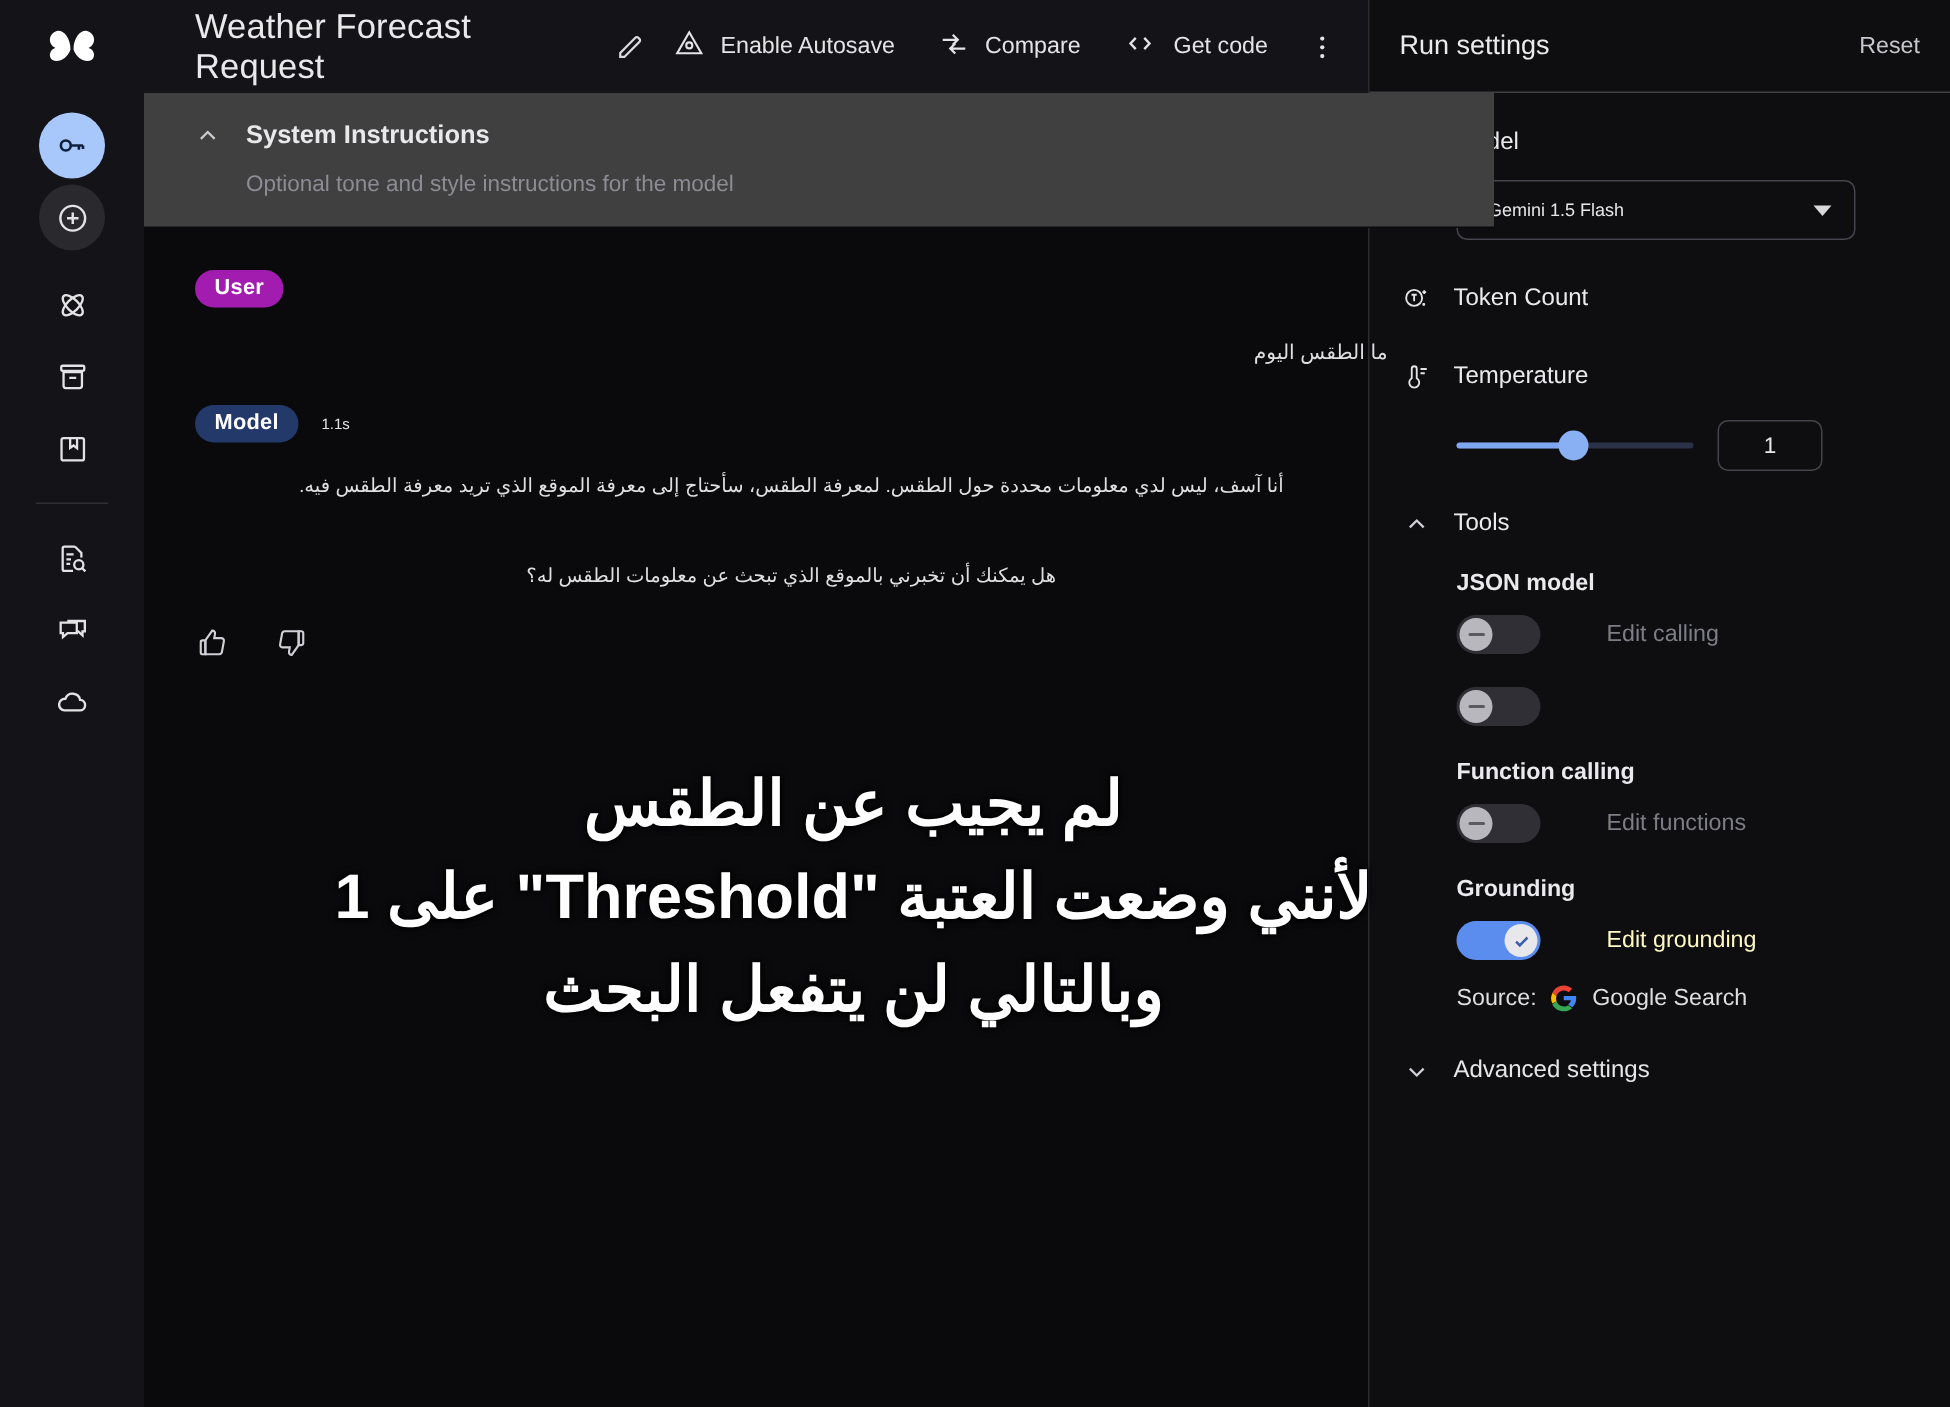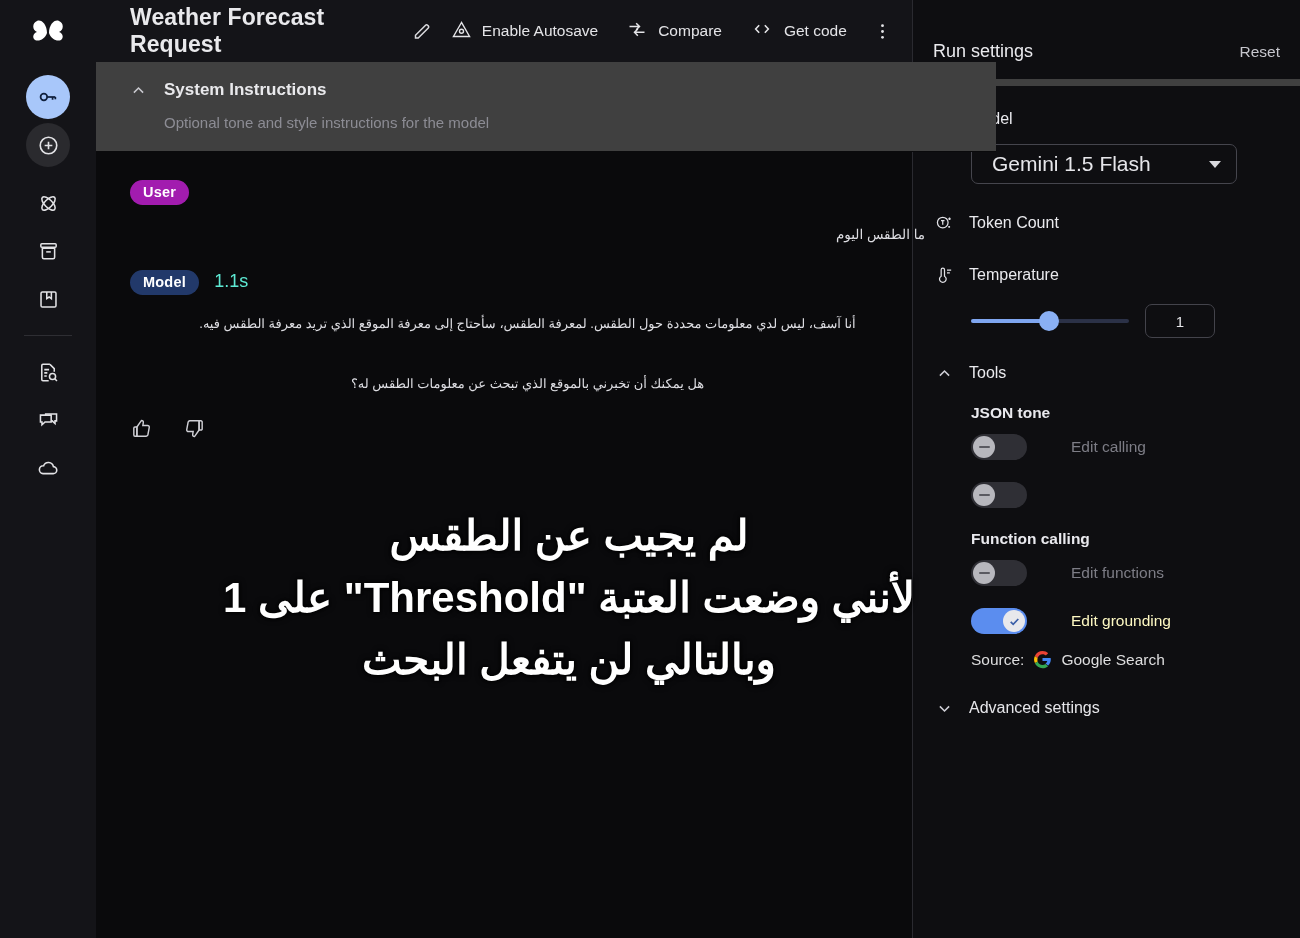--- a/index.html
+++ b/index.html
@@ -34,21 +34,21 @@
   
   .center { flex: 1 1 auto; display: flex; flex-direction: column;
             background: #0a0a0c; min-width: 0; position: relative; }
 
   .topbar {
     height: 62px; flex: 0 0 62px;
     display: flex; align-items: center;
     background: #141418;
     padding-left: 34px; padding-right: 14px;
   }
-  .doc-title { font-size: 23px; font-weight: 700; color: #e9e9ec; letter-spacing: .1px; }
+  .doc-title { font-size: 23px; font-weight: 400; color: #e9e9ec; letter-spacing: .1px; }
   .edit-pencil { margin-left: 14px; color: #dadade; display: flex; align-items: center; }
   .topbar-spacer { flex: 1 1 auto; }
   .tb-item {
     display: flex; align-items: center; gap: 10px;
     color: #e4e4e7; font-size: 15.5px; font-weight: 500;
     padding: 7px 10px; border-radius: 6px; margin-left: 8px;
     white-space: nowrap;
   }
   .tb-kebab { width: 34px; height: 34px; display:flex; align-items:center; justify-content:center;
               margin-left: 10px; color:#e4e4e7; }
@@ -64,21 +64,21 @@
   .sys-title { font-size: 17px; font-weight: 700; color: #e9e9ec; margin-left: 10px; }
   .sys-sub { padding-left: 68px; margin-top: 14px; font-size: 15px; color: #8c8c94; }
 
   .chat { padding: 28px 0 0 34px; position: relative; }
   .badge {
     display: inline-block; border-radius: 14px; padding: 4px 13px 5px 13px;
     font-size: 14.5px; font-weight: 700; color: #fff; letter-spacing: .2px;
   }
   .badge-user { background: #a21caf; }
   .badge-model { background: #22396a; }
-  .turn-meta { font-size: 18px; color: #5eead4; margin-left: 11px; }
+  .turn-meta { font-size: 10px; color: #e5e5e5; margin-left: 11px; }
   .msg-ar {
     direction: rtl; text-align: right;
     width: 795px;
     font-size: 13.5px; color: #dedee3; line-height: 2.0;
     margin-top: 16px;
   }
   .msg-ar.small { font-size: 13px; text-align: center; }
   .msg-gap { height: 18px; }
   .feedback { display: flex; gap: 30px; margin-top: 20px; color: #cfcfd5; }
 
@@ -98,38 +98,37 @@
   .rightpanel {
     width: 388px; flex: 0 0 388px; height: 938px;
     background: #0e0e11;
     border-left: 1px solid #2a2a30;
     display: flex; flex-direction: column;
   }
   .rp-head {
     height: 62px; flex: 0 0 62px;
     display: flex; align-items: center; justify-content: space-between;
     padding: 0 20px 0 20px;
-    border-bottom: 7px solid #404040;
-    margin-top: 24px;
+    border-bottom: 1px solid #404040;
   }
   .rp-title { font-size: 18px; font-weight: 500; color: #eaeaee; }
   .rp-reset { font-size: 15.5px; color: #c6c6cd; }
   .rp-body { padding: 22px 20px 0 20px; overflow: hidden; }
 
   .rp-row { display: flex; align-items: center; gap: 14px; }
   .rp-ico { width: 22px; height: 22px; display: flex; align-items: center;
             justify-content: center; color: #e2e2e7; flex: 0 0 22px; }
   .rp-label { font-size: 16px; color: #eaeaee; font-weight: 400; }
 
   .select {
     margin: 14px 0 0 38px; width: 266px; height: 40px;
     border: 1px solid #45454d; border-radius: 7px;
     display: flex; align-items: center; justify-content: space-between;
     padding: 0 15px 0 20px;
-    color: #e6e6ea; font-size: 21px;
+    color: #e6e6ea; font-size: 12px;
   }
   .caret { width: 0; height: 0; border-left: 6px solid transparent;
            border-right: 6px solid transparent; border-top: 7px solid #d8d8dd; }
 
   .rp-val { margin: 8px 0 0 38px; font-size: 15.5px; color: #d6d6dc; }
 
   .slider-row { display: flex; align-items: center; margin: 18px 0 0 38px; gap: 16px; }
   .track { position: relative; width: 158px; height: 4px; background: #2b3147; border-radius: 3px; }
   .track-fill { position: absolute; left: 0; top: 0; height: 4px; width: 78px;
                 background: #7fa6f0; border-radius: 3px; }
@@ -388,21 +387,21 @@
       <div class="sec-title">
         <span class="chev">
           <svg width="17" height="17" viewBox="0 0 24 24" fill="none" stroke="currentColor" stroke-width="2.2">
             <path d="m5.5 15 6.5-6.5 6.5 6.5"></path>
           </svg>
         </span>
         <span class="rp-label">Tools</span>
       </div>
 
       <div class="tool">
-        <div class="tool-name">JSON tone</div>
+        <div class="tool-name">JSON model</div>
         <div class="tool-ctl">
           <div class="toggle">
             <div class="dot">
                 <div class="bar"></div>
               </div>
           </div>
           <span class="tool-link">Edit calling</span>
         </div>
       </div>
 
@@ -422,20 +421,21 @@
           <div class="toggle">
             <div class="dot">
                 <div class="bar"></div>
               </div>
           </div>
           <span class="tool-link">Edit functions</span>
         </div>
       </div>
 
       <div class="tool">
+        <div class="tool-name">Grounding</div>
         <div class="tool-ctl">
           <div class="toggle on">
             <div class="dot">
               <svg width="13" height="13" viewBox="0 0 24 24" fill="none" stroke="#3b5fa8" stroke-width="3.2">
                 <path d="m5 12.5 4.6 4.6L19 7.4"></path>
               </svg>
             </div>
           </div>
           <span class="tool-link active">Edit grounding</span>
         </div>

